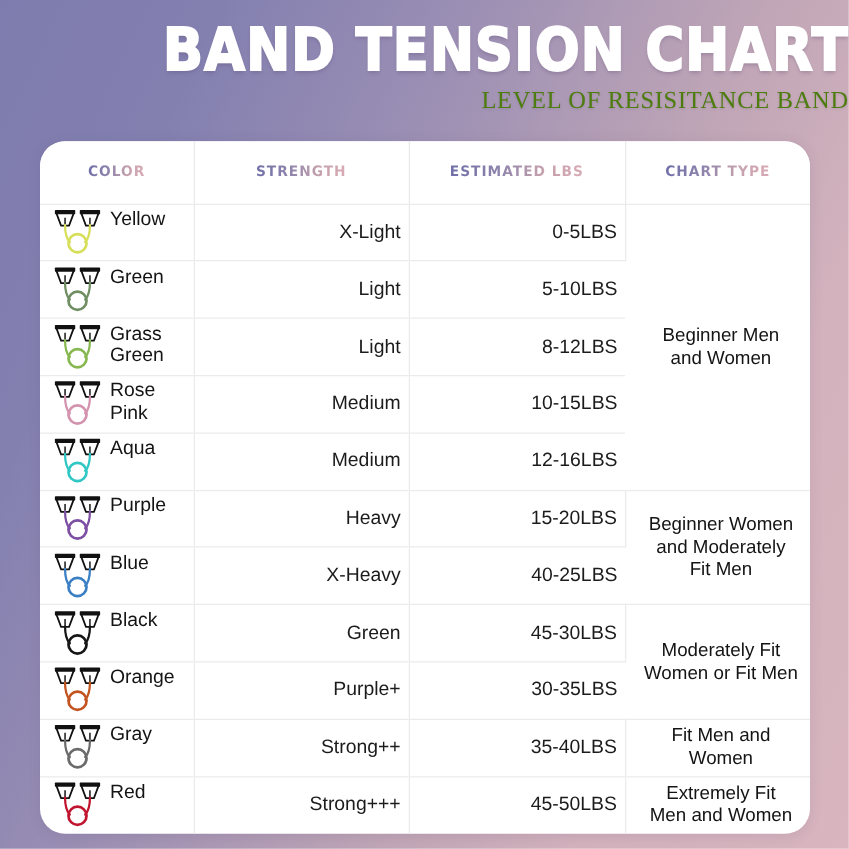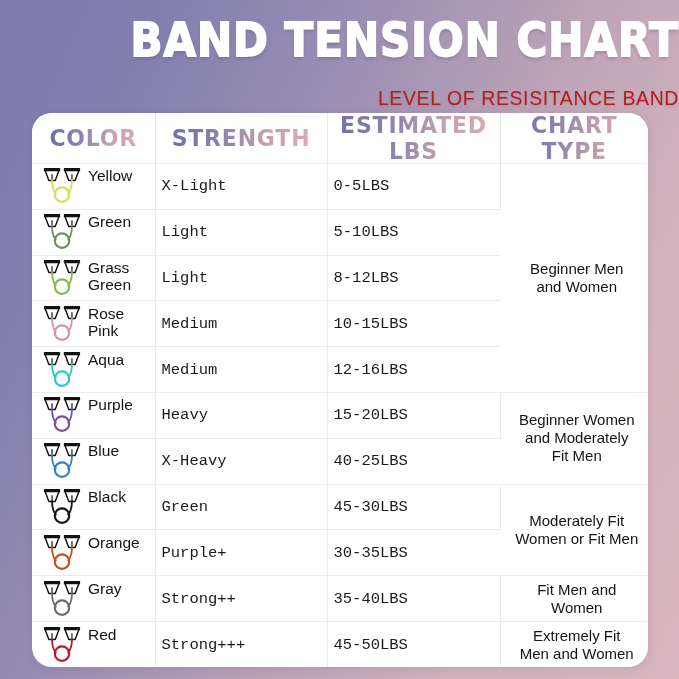--- a/index.html
+++ b/index.html
@@ -37,26 +37,26 @@
     letter-spacing: 1px;
     color: #ffffff;
     line-height: 1.05;
     text-shadow: 0 2px 3px rgba(90, 70, 110, 0.30);
     -webkit-text-stroke: 1.6px #ffffff;
     transform: scaleY(1.12);
     transform-origin: center top;
   }
 
   .sub-title {
-    margin-top: 27px;
-    font-family: Liberation Sans, sans-serif;
+    margin-top: 10px;
+    font-family: Liberation Serif, serif;
     font-size: 19.5px;
     font-weight: 400;
     letter-spacing: 0.6px;
-    color: #b91c1c;
+    color: #4d7c0f;
     text-shadow: 0 1px 2px rgba(90, 70, 110, 0.22);
   }
 
   
   .card {
     position: absolute;
     left: 32px;
     top: 113px;
     width: 616px;
     height: 554px;
@@ -75,21 +75,21 @@
 
   table.chart col.c-color    { width: 123px; }
   table.chart col.c-strength { width: 172px; }
   table.chart col.c-lbs      { width: 173px; }
   table.chart col.c-user     { width: 148px; }
 
   
   thead th {
     height: 50px;
     font-family: "DejaVu Sans", sans-serif;
-    font-size: 22px;
+    font-size: 11px;
     font-weight: 900;
     letter-spacing: 0.8px;
     text-align: center;
     vertical-align: middle;
     border-right: 1px solid #e9e9ec;
     background: #ffffff;
     padding: 0 4px;
     margin-left: 28px;
   }
   thead th:last-child { border-right: none; }
@@ -124,22 +124,21 @@
     display: flex;
     gap: 6px;
   }
   .color-label {
     font-size: 15.5px;
     line-height: 1.12;
     color: #141414;
   }
 
   td.center {
-    text-align: left;
-    font-family: Liberation Mono, monospace;
+    text-align: right;
   }
 
   td.user-cell {
     text-align: center;
     padding-left: 11px;
     font-size: 15px;
     line-height: 1.2;
     color: #141414;
   }
 

